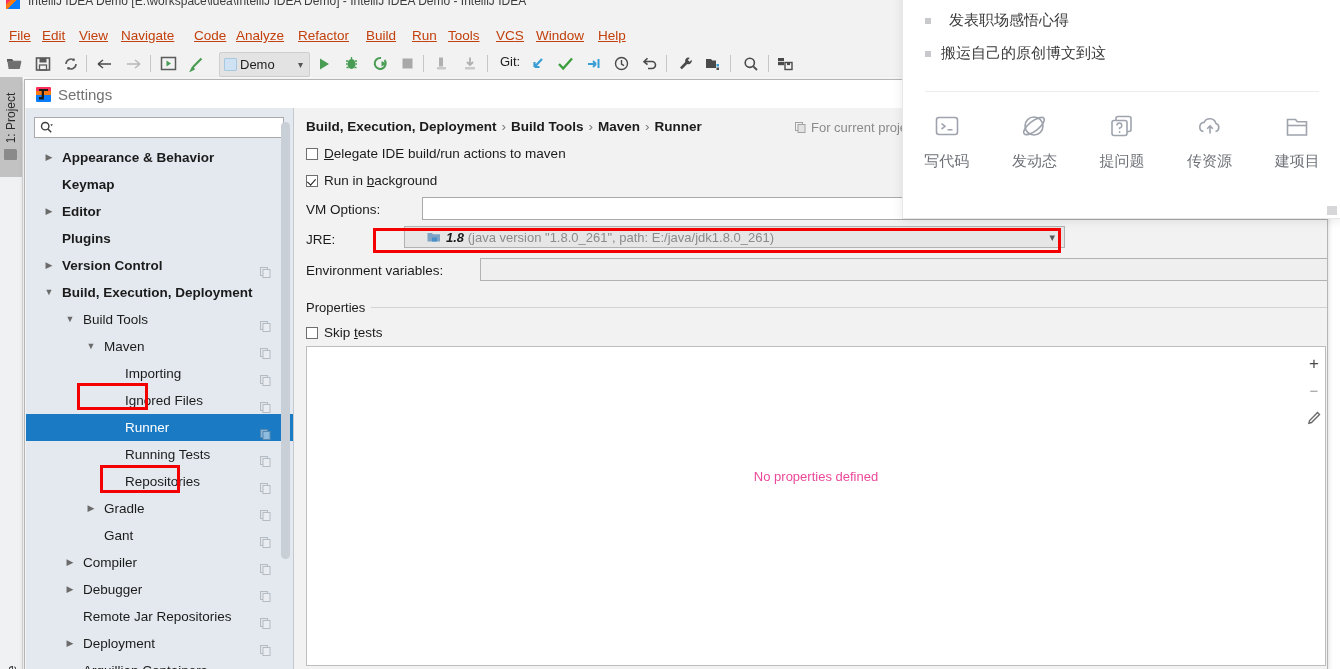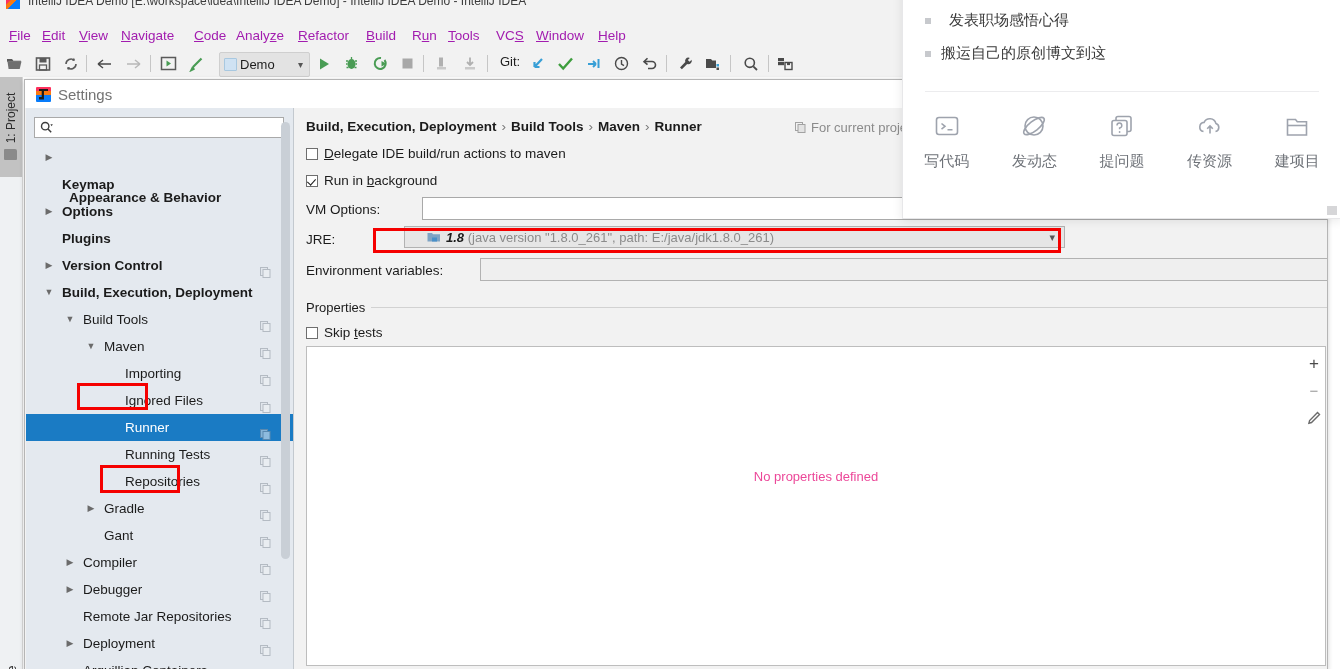--- a/index.html
+++ b/index.html
@@ -27,22 +27,23 @@
     background:linear-gradient(135deg,#fe315d 0%,#fe315d 35%,#f97a12 36%,#f97a12 55%,#087cfa 56%,#087cfa 100%);
   }
 
   
   .menubar{
     position:absolute;left:0;top:25px;width:1340px;height:22px;
     background:#f2f2f2;
   }
   .menubar .mi{
     position:absolute;top:0;height:22px;line-height:22px;
-    font-size:13.5px;color:#a21caf;white-space:nowrap;cursor:default;
+    font-size:13.5px;color:#c2410c;white-space:nowrap;cursor:default;
     padding:0 4px;
+    text-decoration:underline;
   }
   .menubar .mi u{text-decoration:underline;}
 
   
   .toolbar{
     position:absolute;left:0;top:50px;width:1340px;height:27px;background:#f2f2f2;
   }
   .tbtn{
     position:absolute;top:3px;width:21px;height:21px;
     display:flex;align-items:center;justify-content:center;
@@ -409,28 +410,28 @@
           <svg width="13" height="14" viewBox="0 0 13 14">
               <circle cx="5.2" cy="5.2" r="3.7" fill="none" stroke="#3c3c3c" stroke-width="1.4"></circle>
               <path d="M8 8l3.2 3.2" stroke="#3c3c3c" stroke-width="1.5"></path>
               <path d="M10.4 3.2l2.4 0-1.2 2z" fill="#3c3c3c"></path>
             </svg>
         </span>
       </div>
       <div class="tree-scroll" id="tree-host">
           <div class="trow bold">
             <span class="arw" style="left: 17px;">▶</span>
-            <span class="lbl" style="left: 43px; margin-top: 40px;">Appearance &amp; Behavior</span>
+            <span class="lbl" style="left: 36px;">Appearance &amp; Behavior</span>
           </div>
           <div class="trow bold">
             <span class="lbl" style="left: 36px;">Keymap</span>
           </div>
           <div class="trow bold">
             <span class="arw" style="left: 17px;">▶</span>
-            <span class="lbl" style="left: 36px;">Options</span>
+            <span class="lbl" style="left: 36px;">Editor</span>
           </div>
           <div class="trow bold">
             <span class="lbl" style="left: 36px;">Plugins</span>
           </div>
           <div class="trow bold">
             <span class="arw" style="left: 17px;">▶</span>
             <span class="lbl" style="left: 36px;">Version Control</span>
             <span class="cpy"><svg width="11" height="11" viewBox="0 0 11 11">
                 <rect x="0.5" y="0.5" width="7" height="8" fill="#dfe4ea" stroke="#8d96a0"></rect>
                 <rect x="3" y="2.5" width="7" height="8" fill="#eef1f4" stroke="#8d96a0"></rect>

